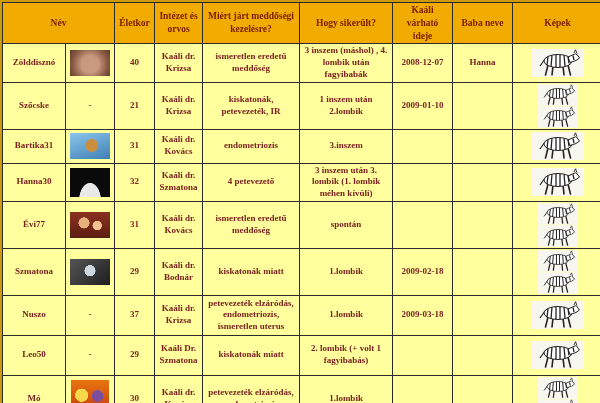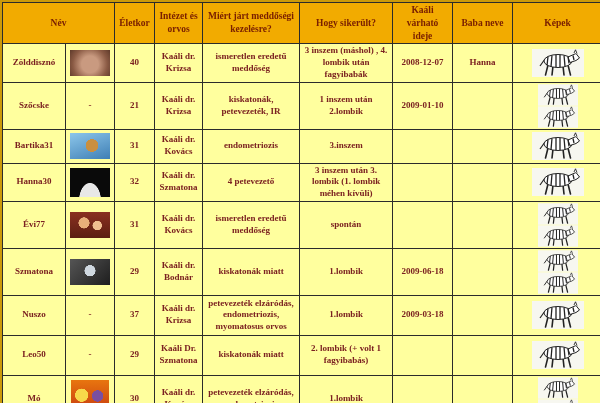--- a/index.html
+++ b/index.html
@@ -297,21 +297,21 @@
   </tr>
         <tr>
     <td>Szmatona</td>
     <td>
             <span class="av av-car-photo"></span>
           </td>
     <td>29</td>
     <td>Kaáli dr. Bodnár</td>
     <td>kiskatonák miatt</td>
     <td>1.lombik</td>
-    <td>2009-06-18</td>
+    <td>2009-02-18</td>
     <td></td>
     <td><span class="zebra"><svg width="40" height="22" viewBox="0 0 52 28" xmlns="http://www.w3.org/2000/svg">
                 <rect width="52" height="28" fill="#f7f7f0"></rect>
                 <g stroke="#222" stroke-width="1.6" stroke-linecap="round">
                   <line x1="16" y1="16" x2="13.5" y2="26"></line>
                   <line x1="21" y1="17" x2="20" y2="26"></line>
                   <line x1="31" y1="17" x2="32" y2="26"></line>
                   <line x1="36" y1="16" x2="38.5" y2="26"></line>
                 </g>
                 <path d="M13 10 L8 17" stroke="#222" stroke-width="1.2" fill="none"></path>
@@ -348,21 +348,21 @@
                   <path d="M36 7.5 L37 14.5"></path>
                   <path d="M41 6.5 L42 11"></path>
                 </g>
               </svg></span></td>
   </tr>
         <tr>
     <td>Nuszo</td>
     <td>-</td>
     <td>37</td>
     <td>Kaáli dr. Krizsa</td>
-    <td>petevezeték elzáródás, endometriozis, myomatosus orvos</td>
+    <td>petevezeték elzáródás, endometriozis, ismeretlen uterus</td>
     <td>1.lombik</td>
     <td>2009-03-18</td>
     <td></td>
     <td><span class="zebra"><svg width="52" height="28" viewBox="0 0 52 28" xmlns="http://www.w3.org/2000/svg">
                 <rect width="52" height="28" fill="#f7f7f0"></rect>
                 <g stroke="#222" stroke-width="1.6" stroke-linecap="round">
                   <line x1="16" y1="16" x2="13.5" y2="26"></line>
                   <line x1="21" y1="17" x2="20" y2="26"></line>
                   <line x1="31" y1="17" x2="32" y2="26"></line>
                   <line x1="36" y1="16" x2="38.5" y2="26"></line>

